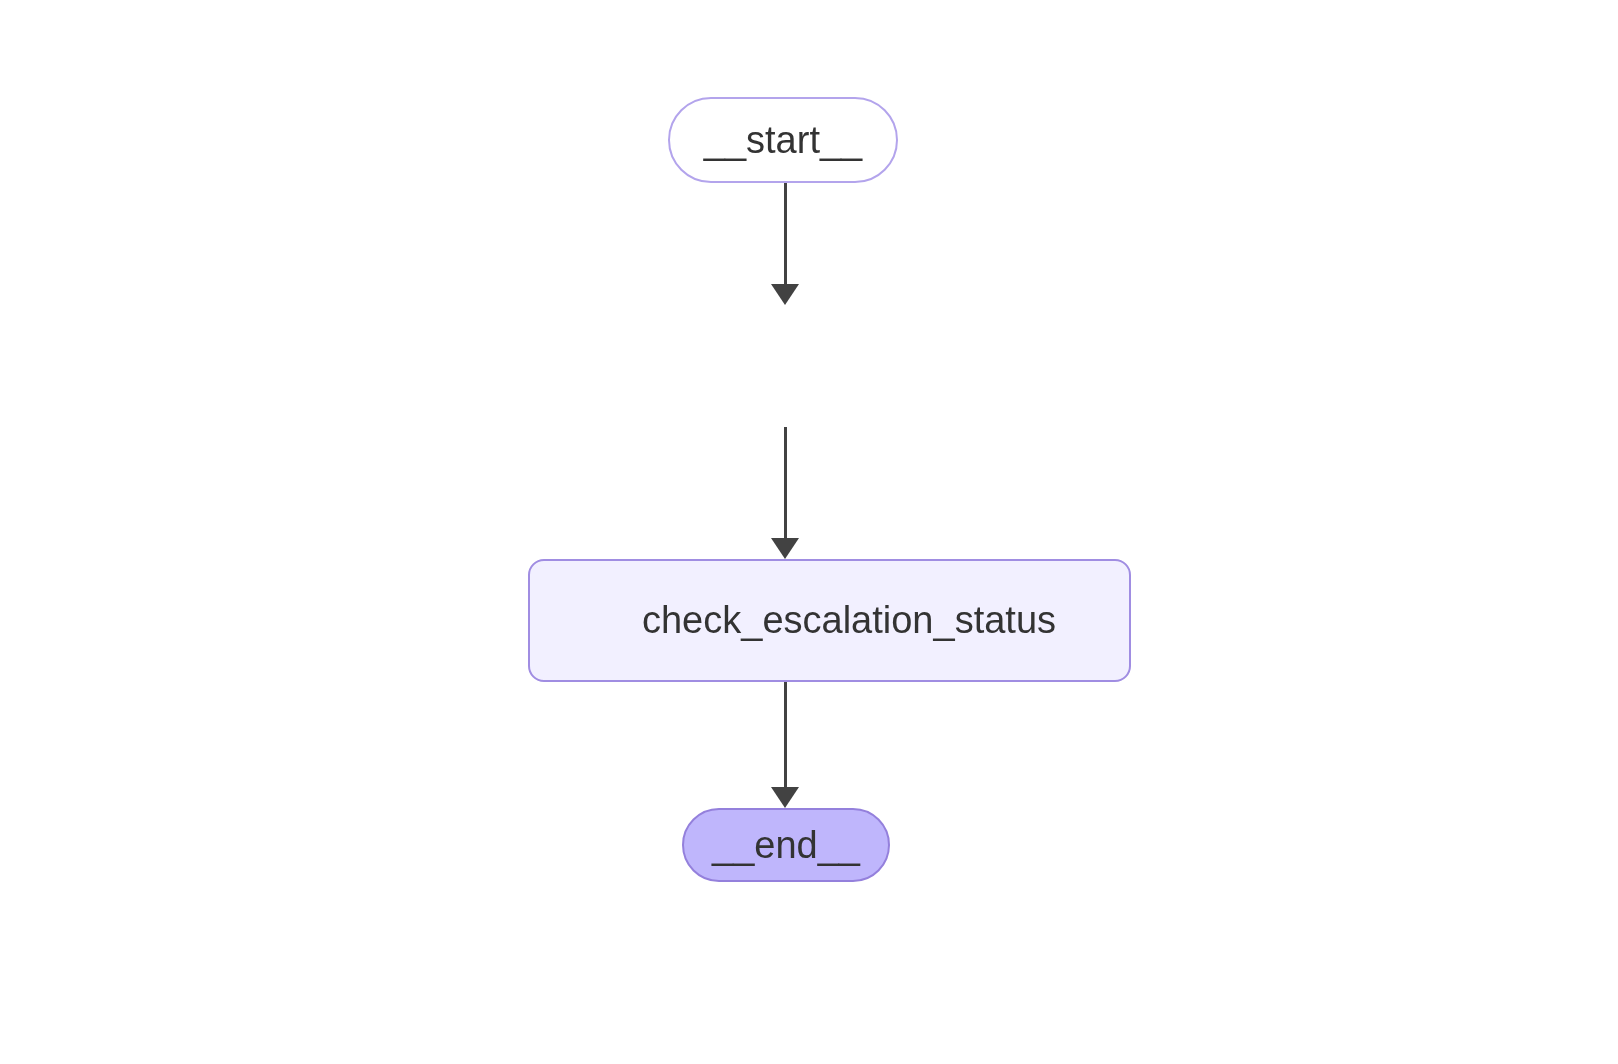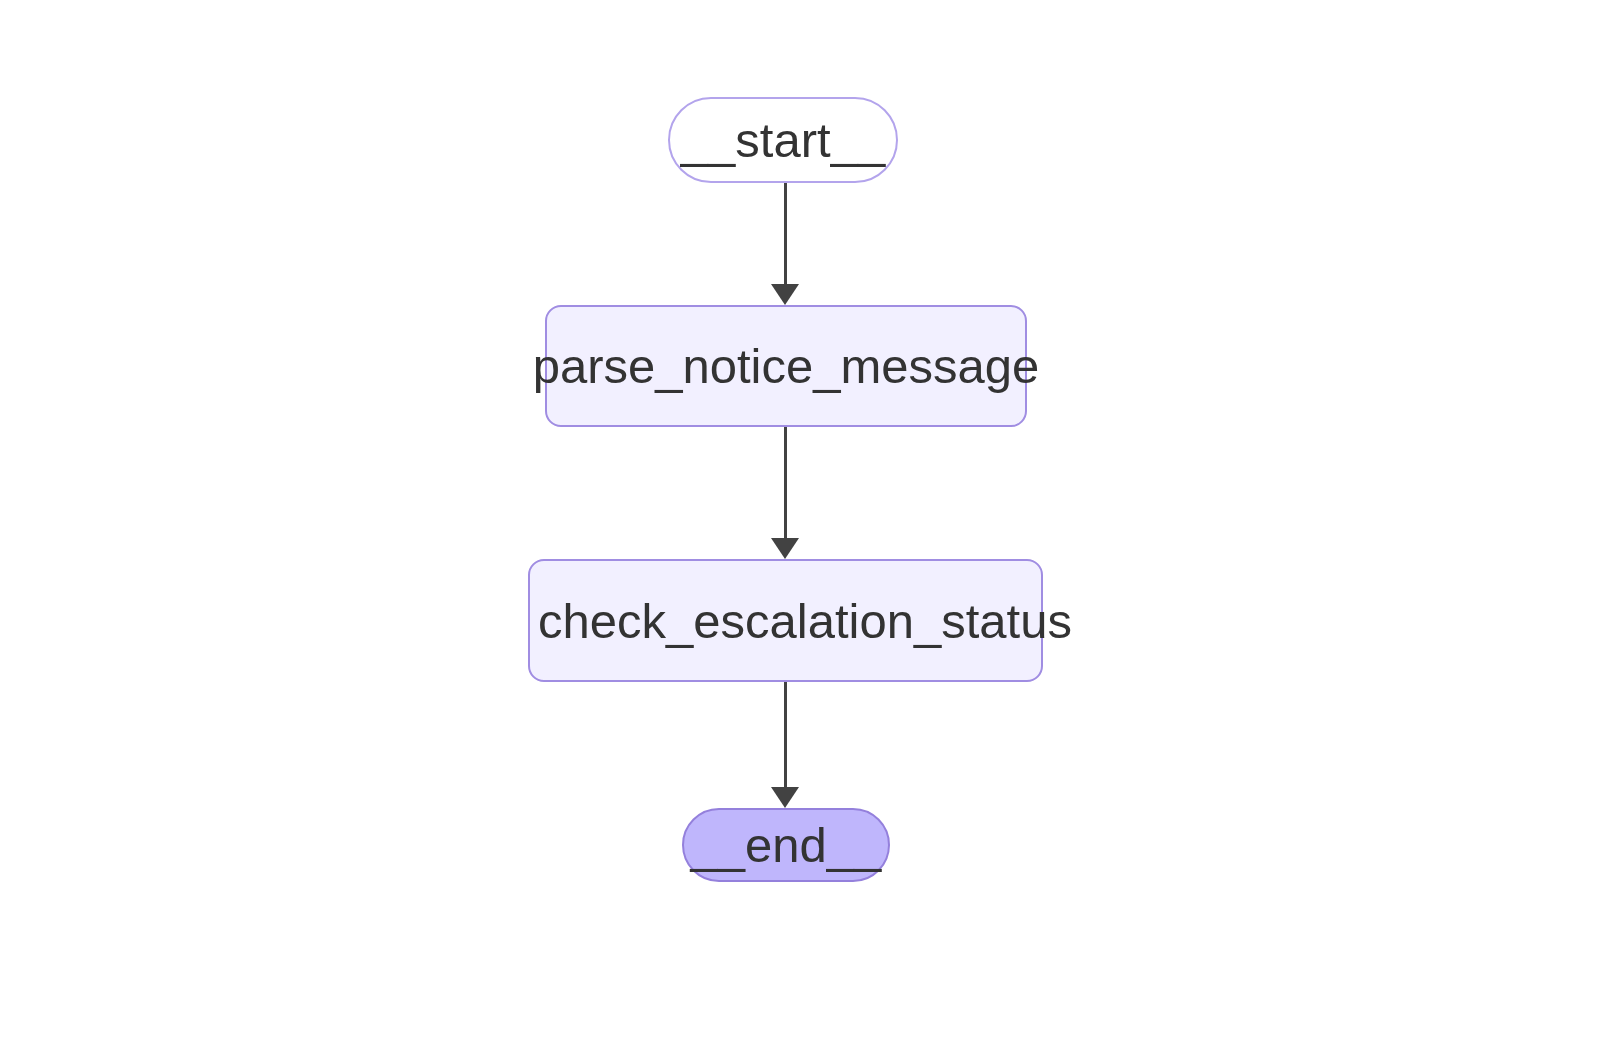--- a/index.html
+++ b/index.html
@@ -10,38 +10,38 @@
     height: 1064px;
     background: var(--background, #ffffff);
     overflow: hidden;
     font-family: "Liberation Sans", "DejaVu Sans", sans-serif;
   }
   .node {
     position: absolute;
     display: flex;
     align-items: center;
     justify-content: center;
-    font-size: 49px;
+    font-size: 38px;
     color: var(--text, #333333);
     border: 2.5px solid var(--node-border, #a08de2);
     white-space: nowrap;
   }
   .node .label { display: inline-block; }
   .rect {
     background: var(--node-fill, #f2f0ff);
     border-radius: 16px;
   }
   .stadium { border-radius: 60px; }
   #node-start {
     left: 668px; top: 97px; width: 230px; height: 86px;
     background: var(--start-fill, #ffffff);
     border-color: var(--start-border, #b3a4ec);
   }
   #node-parse { left: 545px; top: 305px; width: 482px; height: 122px; }
-  #node-check { left: 528px; top: 559px; width: 515px; height: 123px; padding-left: 39px; }
+  #node-check { left: 528px; top: 559px; width: 603px; height: 123px; padding-left: 39px; }
   #node-end {
     left: 682px; top: 808px; width: 208px; height: 74px;
     background: var(--end-fill, #bfb6fc);
     border-color: var(--end-border, #9480dc);
   }
   .edge { position: absolute; left: 0; top: 0; width: 0; height: 0; overflow: visible; }
   .edge-line {
     position: absolute;
     left: 784px;
     width: 3px;
@@ -69,23 +69,20 @@
 
   <div id="node-start" class="node stadium">
     <span class="label">__start__</span>
   </div>
 
   <div id="edge-1" class="edge">
     <div class="edge-line"></div>
     <div class="arrowhead"></div>
   </div>
 
-  <div id="node-parse" class="node rect">
-    <span class="label">parse_notice_message</span>
-  </div>
 
   <div id="edge-2" class="edge">
     <div class="edge-line"></div>
     <div class="arrowhead"></div>
   </div>
 
   <div id="node-check" class="node rect">
     <span class="label">check_escalation_status</span>
   </div>
 

